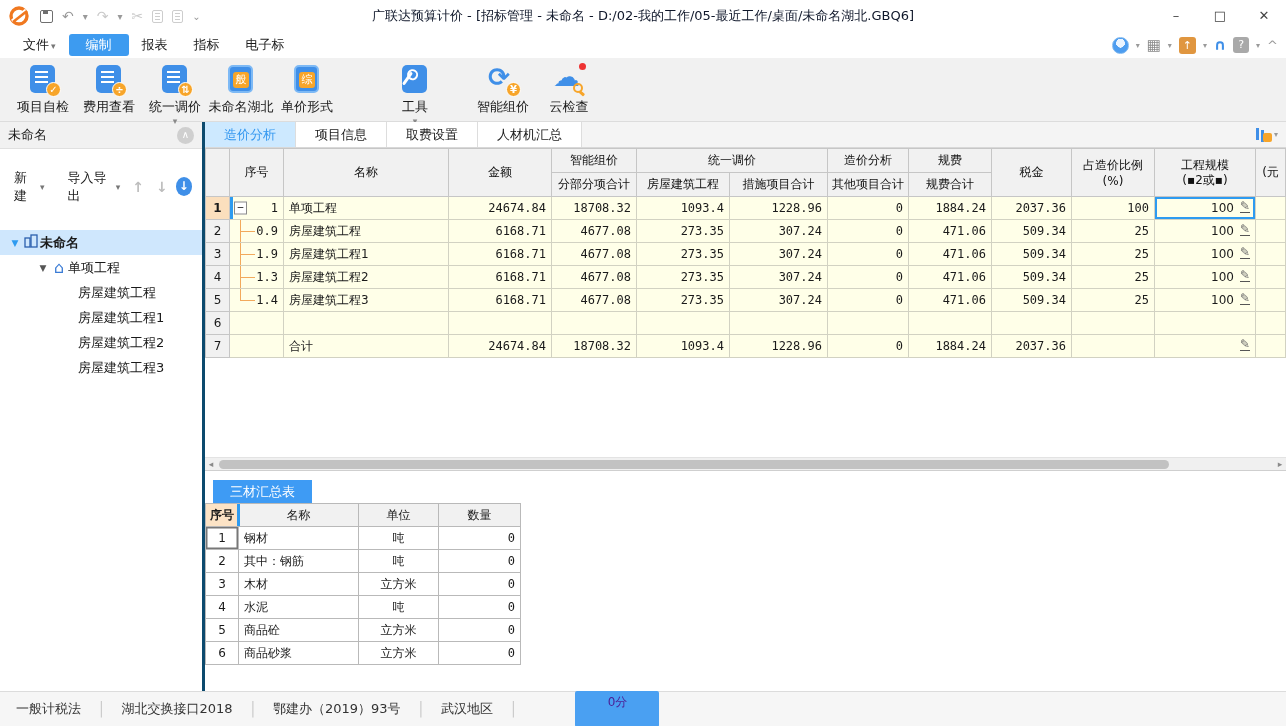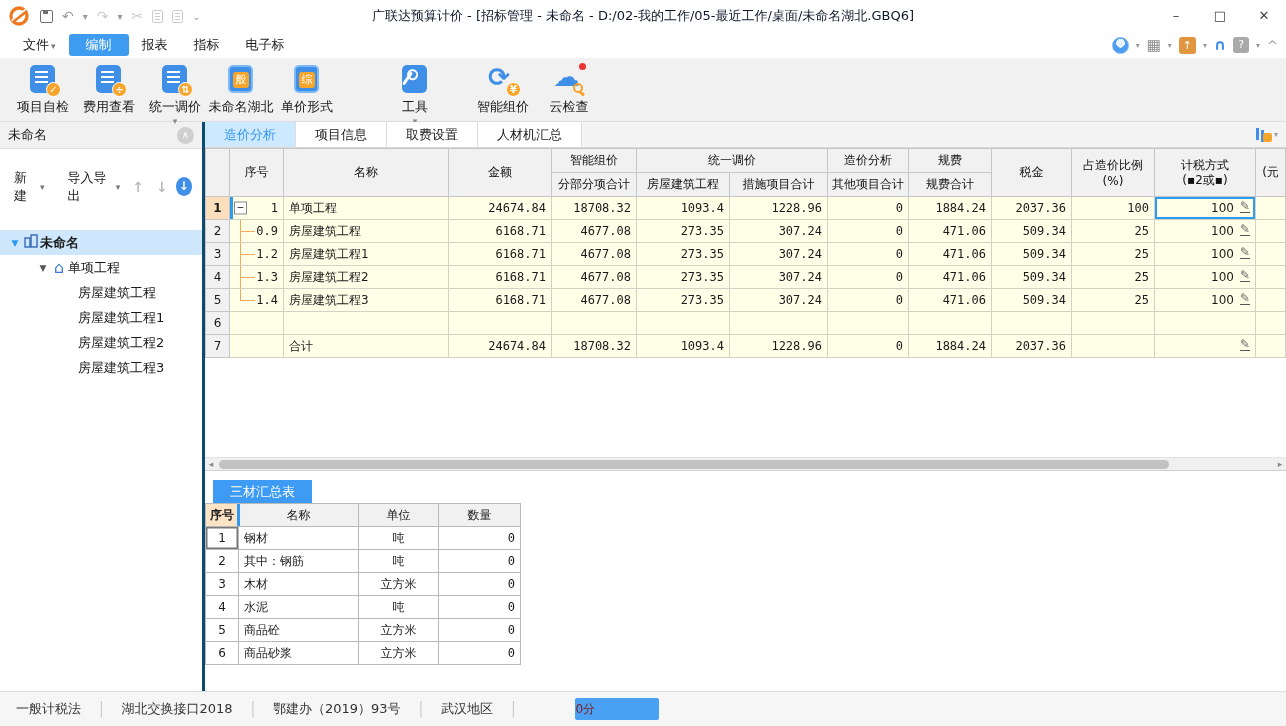--- a/index.html
+++ b/index.html
@@ -122,21 +122,21 @@
   table.grid2 th.bseq { background:#fce3c5; font-weight:bold; position:relative; }
   table.grid2 th.bseq::after { content:""; position:absolute; right:-2px; top:0; bottom:0; width:3px; background:#2e9bf0; }
   table.grid2 td { background:#fff; border:1px solid #b9b9b9; height:23px; padding:1px 5px; white-space:nowrap; overflow:hidden; }
   table.grid2 td.c { text-align:center; } table.grid2 td.r { text-align:right; font-family:"DejaVu Sans Mono","Liberation Mono",monospace; }
   table.grid2 td.selbox { box-shadow:inset 0 0 0 1.5px #777; }
 
   
   .statusbar { height:35px; flex:0 0 35px; background:#f6f6f6; border-top:1px solid #dcdcdc; display:flex; align-items:center; padding:1px 16px; }
   .sitem { color:#333; }
   .ssep { color:#c9c9c9; margin:0 16px; font-size:14px; }
-  .score-btn { margin-left:42px; width:84px; height:22px; background:#4aa0f2; color:#7f1d1d; text-align:left; line-height:22px; border-radius:2px; font-size:12px; }
+  .score-btn { margin-left:42px; width:84px; height:36px; background:#4aa0f2; color:#4c1d95; text-align:center; line-height:22px; border-radius:2px; font-size:12px; }
   .sb-right { margin-left:auto; display:flex; align-items:center; gap:10px; }
   .toggle { width:20px; height:18px; border-radius:3px; position:relative; }
   .toggle.h { border:1px solid #7fb8f2; background:#fff; }
   .toggle.h::before { content:""; position:absolute; left:3px; right:3px; top:3px; height:5px; background:#3f8fe8; border-radius:1px; box-shadow:0 7px 0 #3f8fe8; }
   .toggle.v::before { content:""; position:absolute; left:4px; top:3px; width:5px; height:12px; background:#8a8a8a; border-radius:1px; box-shadow:7px 0 0 #8a8a8a; }
   .zoomtxt { color:#333; }
   .zbtn { color:#555; font-size:16px; font-weight:bold; padding:0 4px; }
   .slider { width:84px; height:2px; background:#c9c9c9; border-radius:1px; position:relative; }
   .knob { position:absolute; left:36px; top:-6px; width:13px; height:13px; border-radius:50%; background:#fff; border:1px solid #9a9a9a; }
 </style>
@@ -350,21 +350,21 @@
               <th>智能组价</th>
               <th colspan="2">统一调价</th>
               <th>造价分析</th>
               <th>规费</th>
               <th rowspan="2">税金</th>
               <th rowspan="2">
                   <div>占造价比例</div>
                   <div>(%)</div>
                 </th>
               <th rowspan="2" class="scalehead">
-                  <div>计税方式</div>
+                  <div>工程规模</div>
                   <div>(▪2或▪)</div>
                 </th>
               <th rowspan="2" class="parthead">(元</th>
             </tr>
             <tr>
               <th>分部分项合计</th>
               <th>房屋建筑工程</th>
               <th>措施项目合计</th>
               <th>其他项目合计</th>
               <th>规费合计</th>
@@ -406,21 +406,21 @@
                 <td class="scalecell">
                   <div class="cellflex">
                     <span>100</span>
                     <span class="pencil">✎</span>
                   </div>
                 </td>
                 <td></td>
               </tr>
               <tr>
                 <td class="rownum">3</td>
-                <td class="seq tree-branch"><span>1.2</span></td>
+                <td class="seq tree-branch"><span>1.9</span></td>
                 <td class="name">房屋建筑工程1</td>
                 <td class="num">6168.71</td>
                 <td class="num">4677.08</td>
                 <td class="num">273.35</td>
                 <td class="num">307.24</td>
                 <td class="num">0</td>
                 <td class="num">471.06</td>
                 <td class="num">509.34</td>
                 <td class="num">25</td>
                 <td class="scalecell">

